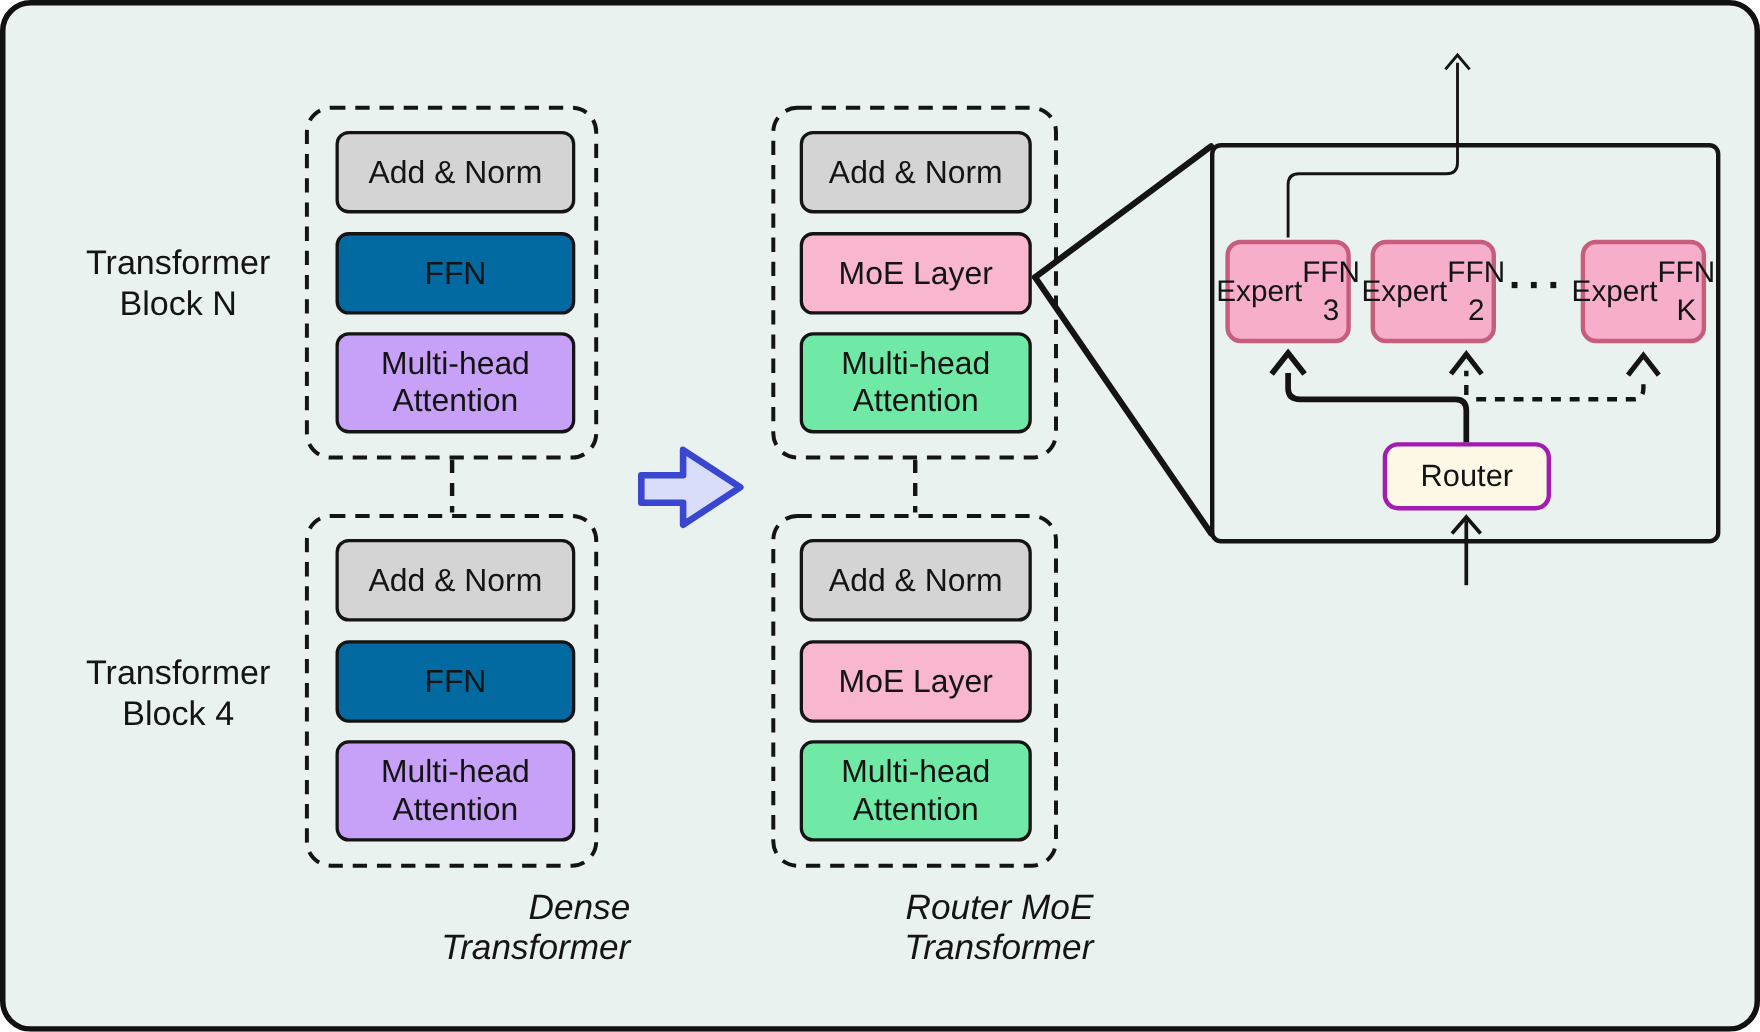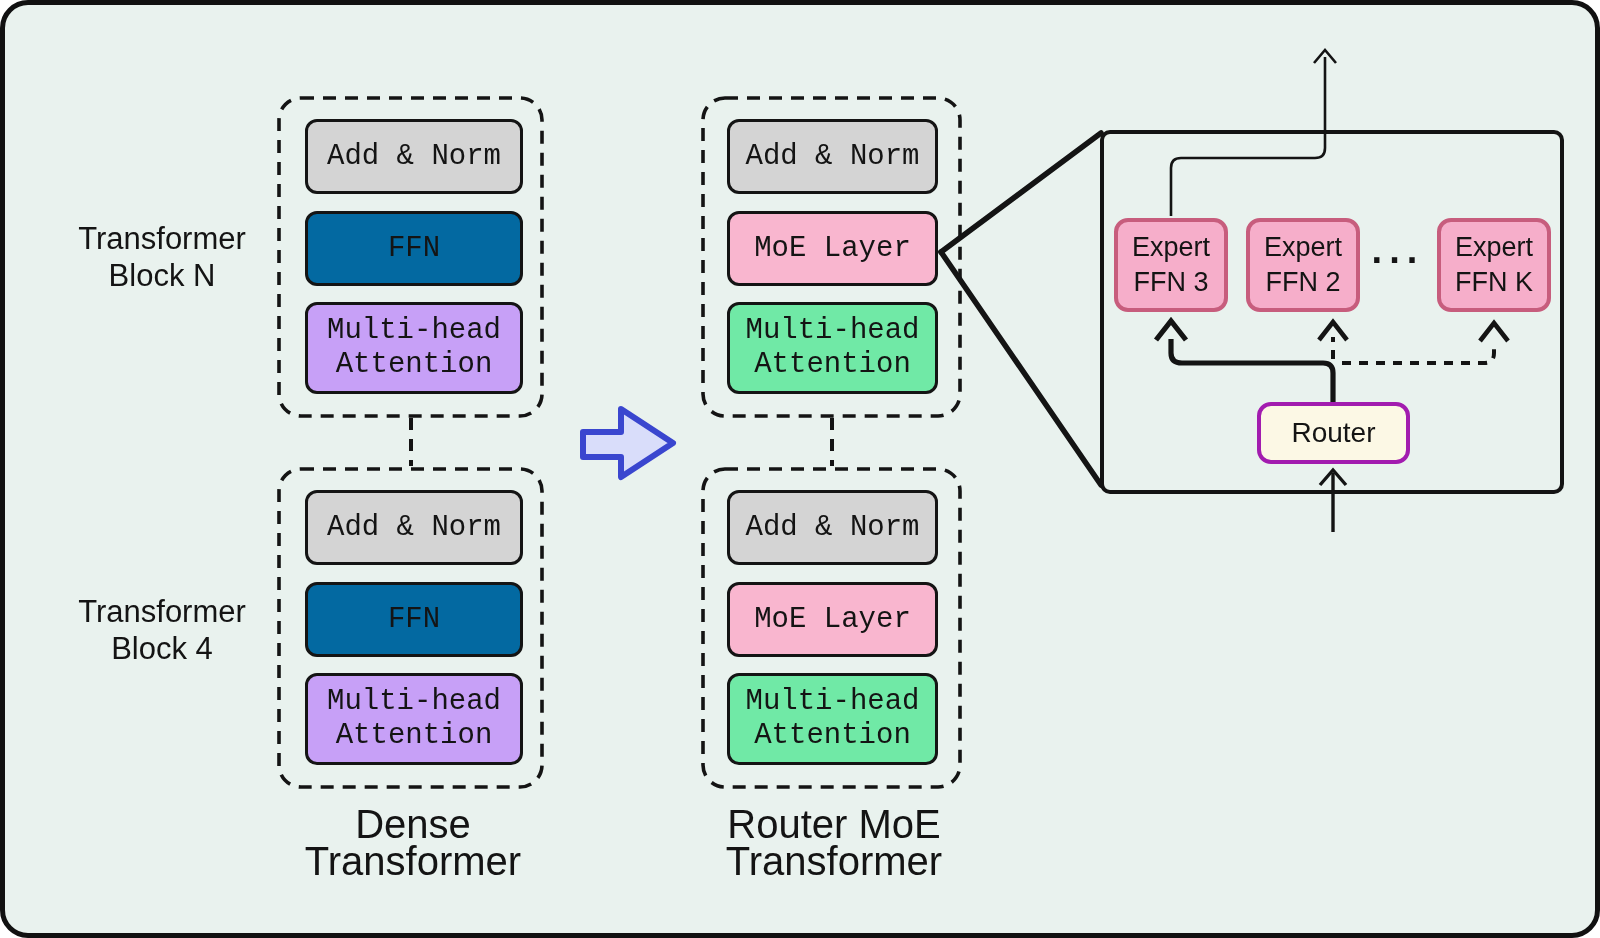--- a/index.html
+++ b/index.html
@@ -4,53 +4,53 @@
 <style>
   html,body{margin:0;padding:0;background:#ffffff;}
   #canvas{
     position:relative;width:1600px;height:938px;box-sizing:border-box;
     background:#e9f2ee;border:5px solid #111111;border-radius:28px;
     font-family:"Liberation Sans",sans-serif;color:#141414;overflow:hidden;
   }
   .box{
     position:absolute;box-sizing:border-box;border:3.5px solid #141414;border-radius:12px;
     display:flex;flex-direction:column;align-items:center;justify-content:center;
-    font-size:29px;line-height:34px;text-align:center;color:#141414;font-family:Liberation Mono, monospace;
+    font-size:29px;line-height:34px;text-align:center;color:#141414;
   }
   
   .col-dense{left:300px;width:218px;}
   .col-sparse{left:722px;width:211px;}
   .row-add-n{top:114px;height:75px;}
   .row-mid-n{top:206px;height:75px;}
   .row-mha-n{top:297px;height:92px;}
   .row-add-1{top:485px;height:75px;}
   .row-mid-1{top:577px;height:75px;}
   .row-mha-1{top:668px;height:92px;}
   .fill-gray{background:#d4d4d4;}
   .fill-cyan{background:#0369a1;}
   .fill-purple{background:#c7a0f7;}
   .fill-pink{background:#f9b6cf;}
   .fill-green{background:#70e9a6;}
 
   .side-label{position:absolute;width:250px;text-align:center;font-size:31px;line-height:37px;}
   #label-block-n{left:32px;top:215px;}
   #label-block-1{left:32px;top:588px;}
 
-  .caption{position:absolute;width:320px;text-align:center;font-size:40px;line-height:37px;}
+  .caption{position:absolute;width:320px;text-align:right;font-size:32px;line-height:37px;font-style:italic;}
   #caption-dense{left:248px;top:801px;}
   #caption-sparse{left:669px;top:801px;}
 
   #detail-box{
     position:absolute;left:1095px;top:125px;width:464px;height:364px;box-sizing:border-box;
     border:4px solid #141414;border-radius:10px;background:transparent;
   }
   .expert{
     position:absolute;top:213px;width:114px;height:94px;box-sizing:border-box;
     background:#f6aeca;border:4px solid #c75d7d;border-radius:14px;
-    display:flex;flex-direction:column;align-items:center;justify-content:center;
+    display:flex;flex-direction:row;align-items:center;justify-content:center;
     font-size:27px;line-height:35px;text-align:center;
   }
   #expert-1{left:1109px;}
   #expert-2{left:1241px;}
   #expert-k{left:1432px;}
   #expert-dots{
     position:absolute;left:1356px;top:234px;width:74px;text-align:center;
     font-size:38px;font-weight:700;letter-spacing:5px;
   }
   #router{

